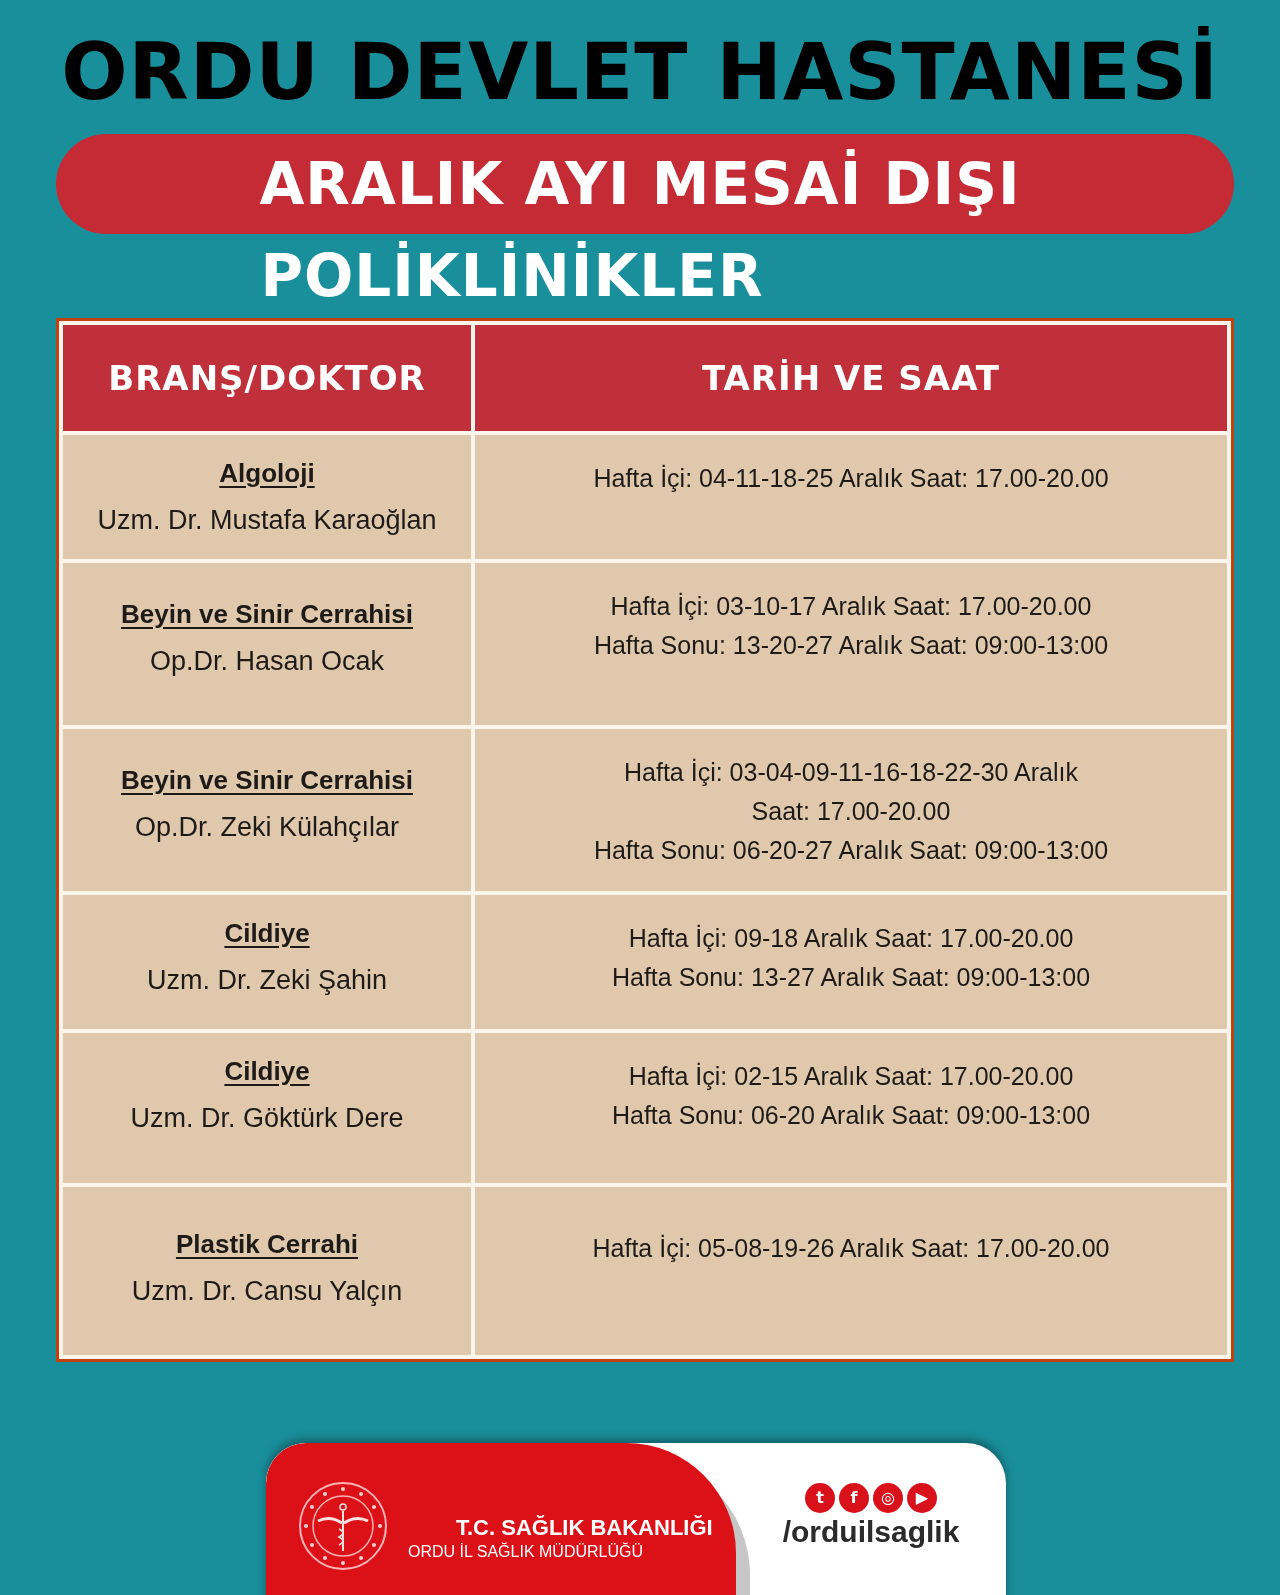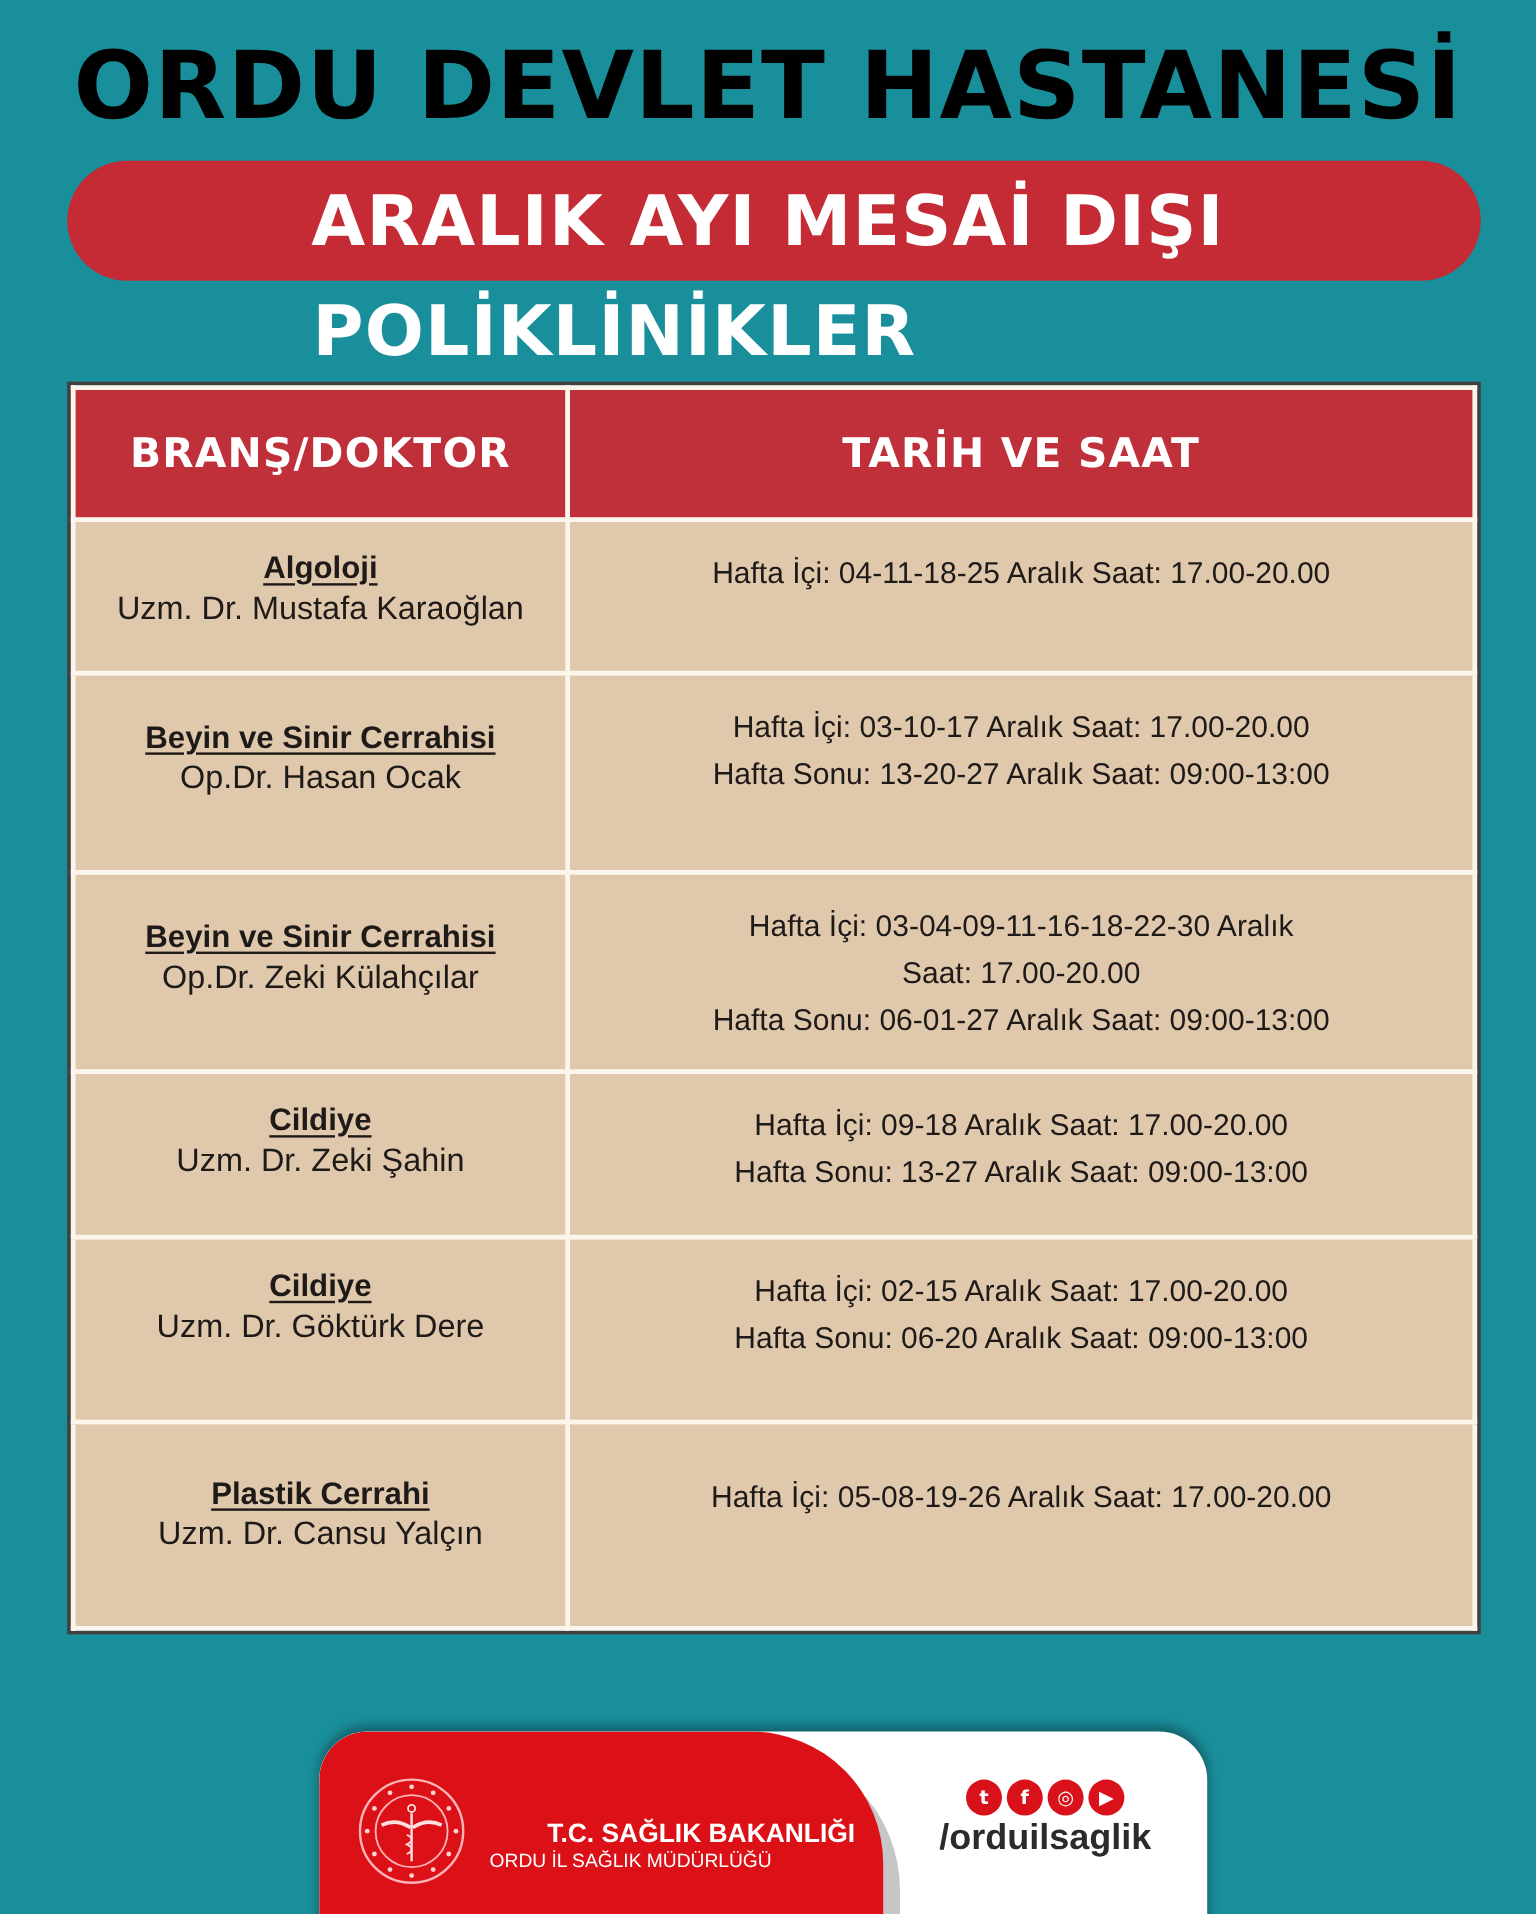--- a/index.html
+++ b/index.html
@@ -26,38 +26,38 @@
       font-family: "DejaVu Sans", sans-serif;
     }
     .sub-text {
       position: absolute; left: 0; top: 236px; width: 1024px;
       text-align: center; color: #ffffff; font-weight: bold;
       font-size: 58px; line-height: 80px; letter-spacing: 1px;
       font-family: "DejaVu Sans", sans-serif;
     }
     .table-wrap {
       position: absolute; left: 56px; top: 318px; width: 1178px;
-      background: #404040; padding: 3px; box-sizing: border-box;
+      background: #c2410c; padding: 3px; box-sizing: border-box;
     }
     table { border-collapse: collapse; width: 100%; table-layout: fixed; }
     th, td { border: 4px solid #fbf5ec; text-align: center; vertical-align: top; }
     th {
       background: #c0303a; color: #ffffff; height: 104px;
       font-size: 34px; font-weight: bold; vertical-align: middle;
       letter-spacing: 1px; font-family: "DejaVu Sans", sans-serif;
     }
     td { background: #e0c8ad; color: #1e1a18; }
     col.c1 { width: 412px; }
     .branch {
       display: inline-block; font-weight: bold; font-size: 26px;
       text-decoration: underline; text-underline-offset: 4px;
       font-family: "Liberation Sans", sans-serif; margin-top: 22px;
     }
     .doctor {
-      display: block; font-size: 27px; margin-top: 3px;
+      display: block; font-size: 27px; margin-top: 16px;
       font-family: "Liberation Sans", sans-serif;
     }
     .sched-line {
       display: block; font-weight: normal; font-size: 25px; line-height: 39px;
       font-family: "Liberation Sans", sans-serif;
     }
     .sched { padding-top: 24px; }
     .footer-card {
       position: absolute; left: 266px; top: 1443px; width: 740px; height: 180px;
       background: #ffffff; border-radius: 40px 40px 0 0;
@@ -135,21 +135,21 @@
         </td>
       </tr>
       <tr style="height:166px">
         <td style="padding-top:14px">
           <span class="branch">Beyin ve Sinir Cerrahisi</span>
           <span class="doctor">Op.Dr. Zeki Külahçılar</span>
         </td>
         <td class="sched">
           <span class="sched-line">Hafta İçi: 03-04-09-11-16-18-22-30 Aralık</span>
           <span class="sched-line">Saat: 17.00-20.00</span>
-          <span class="sched-line">Hafta Sonu: 06-01-27 Aralık Saat: 09:00-13:00</span>
+          <span class="sched-line">Hafta Sonu: 06-20-27 Aralık Saat: 09:00-13:00</span>
         </td>
       </tr>
       <tr style="height:138px">
         <td>
           <span class="branch">Cildiye</span>
           <span class="doctor">Uzm. Dr. Zeki Şahin</span>
         </td>
         <td class="sched">
           <span class="sched-line">Hafta İçi: 09-18 Aralık Saat: 17.00-20.00</span>
           <span class="sched-line">Hafta Sonu: 13-27 Aralık Saat: 09:00-13:00</span>

